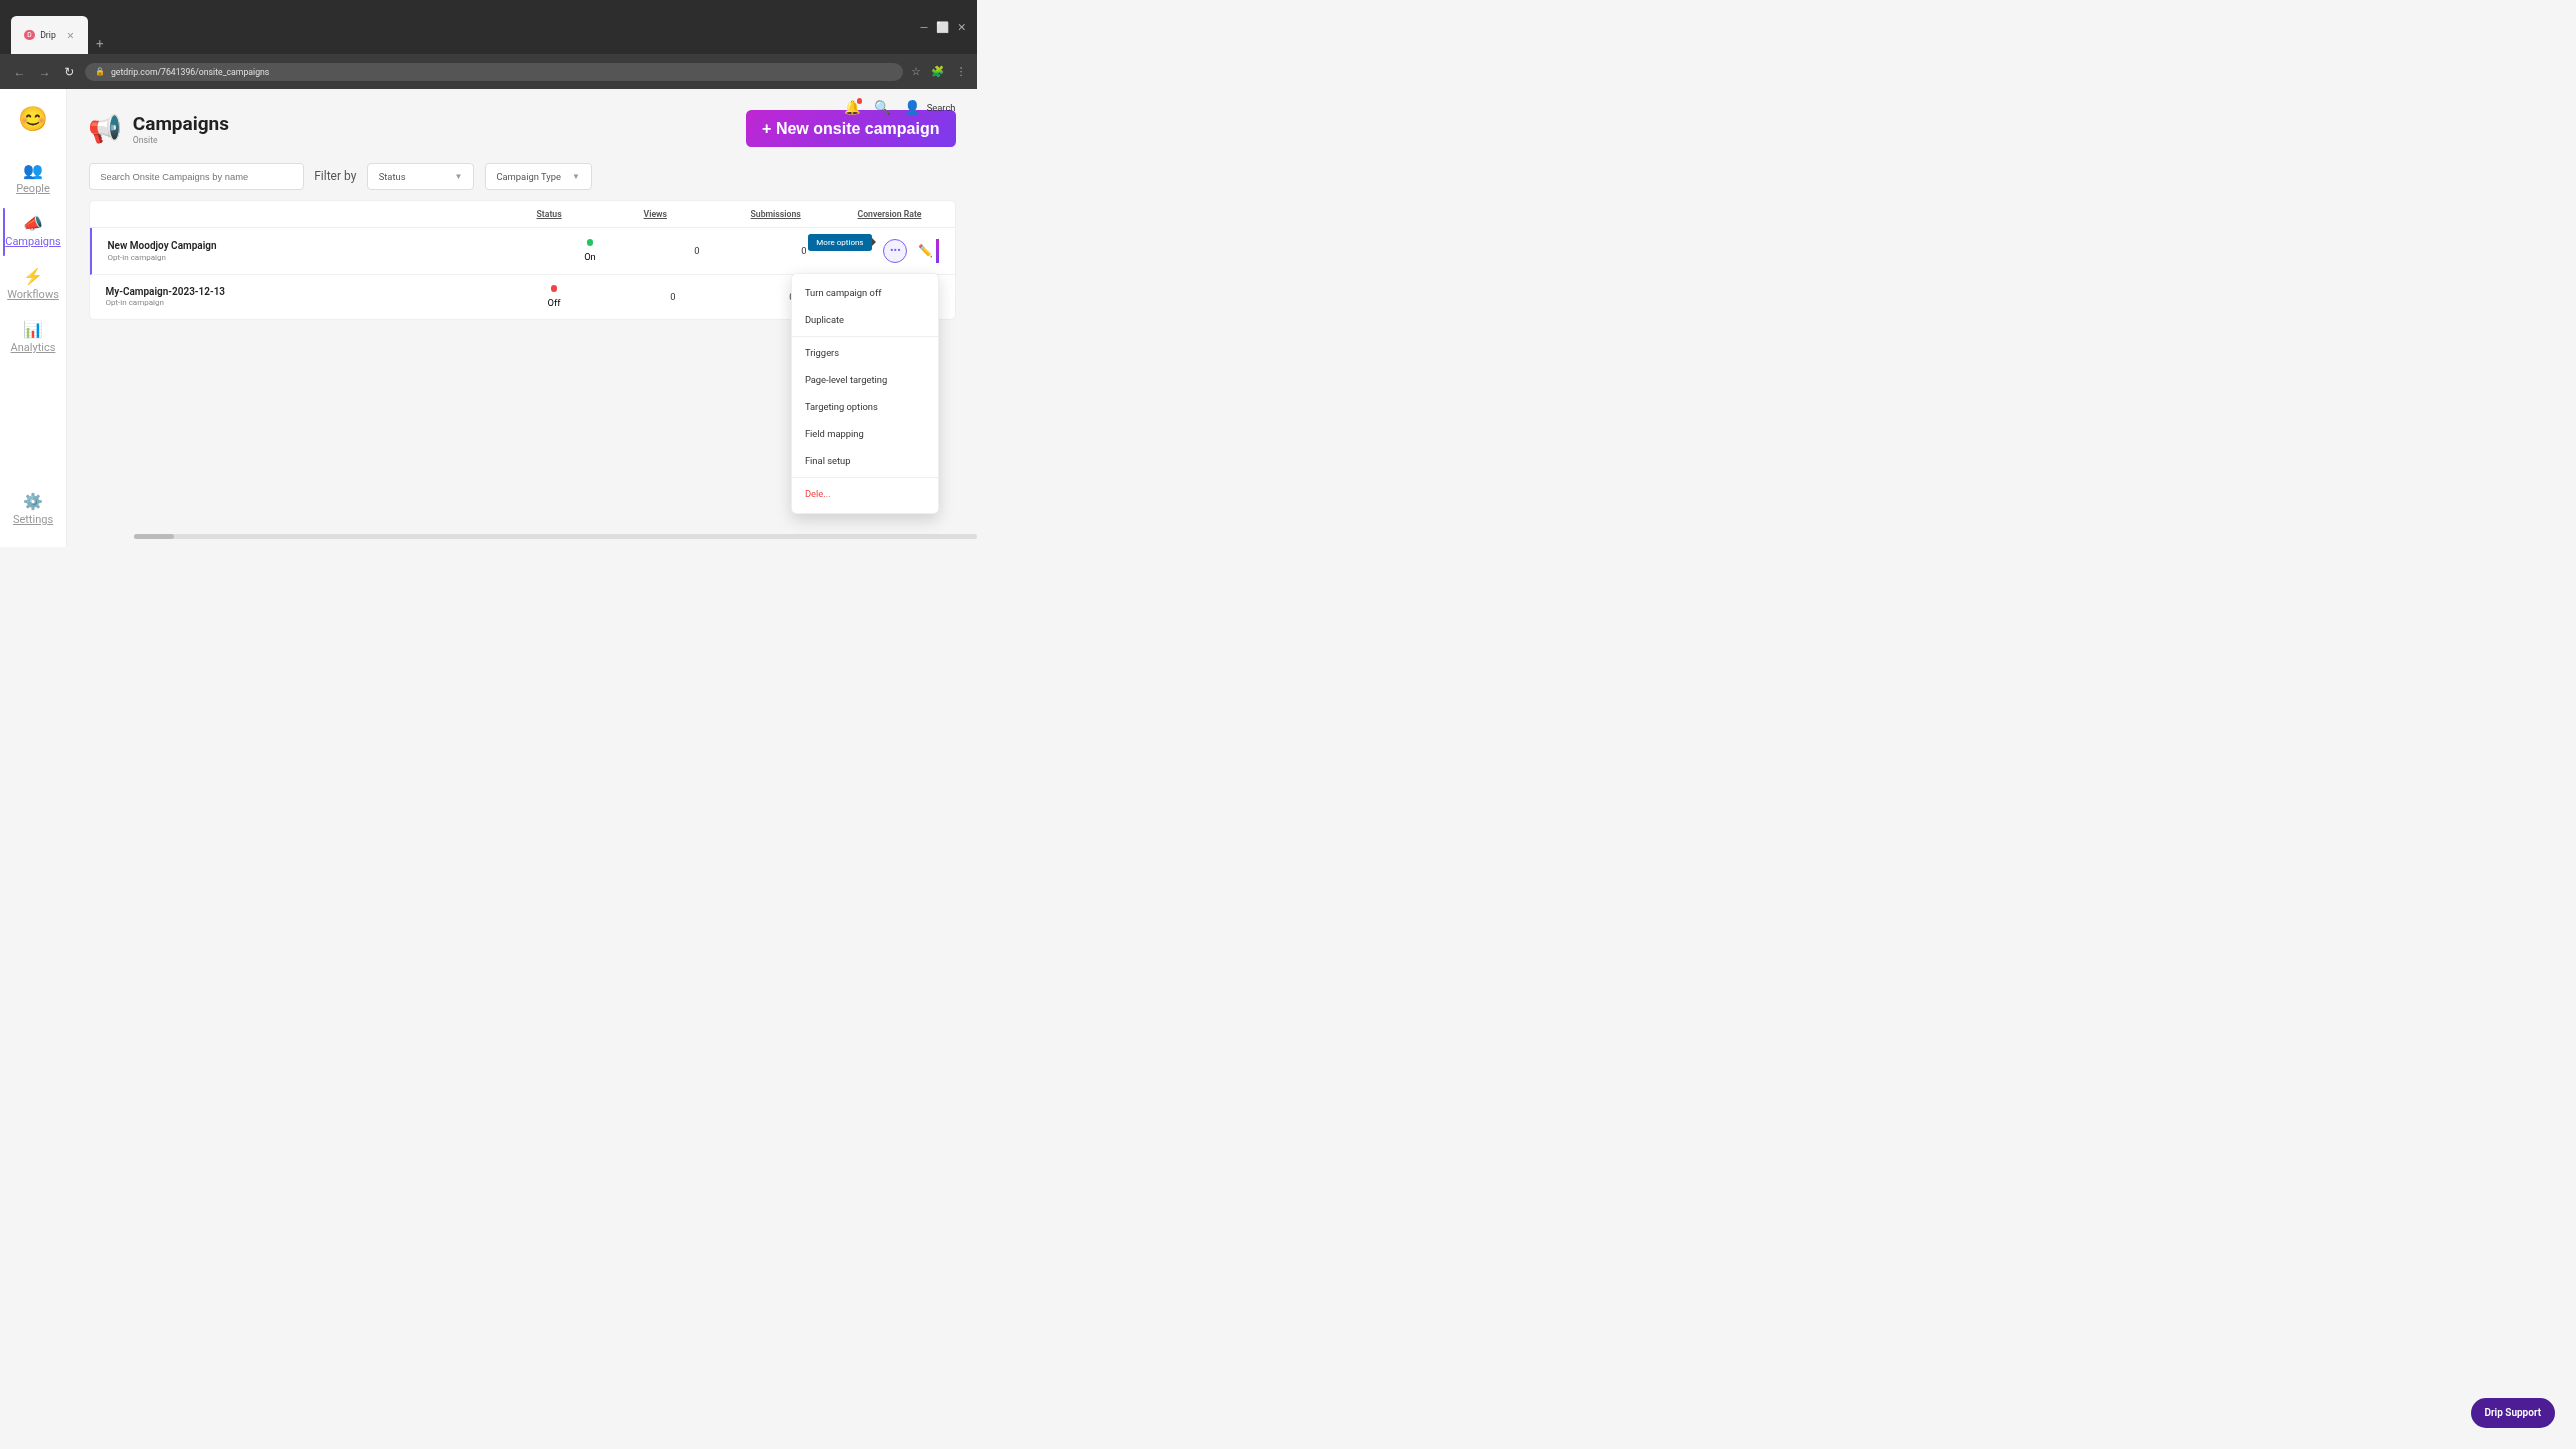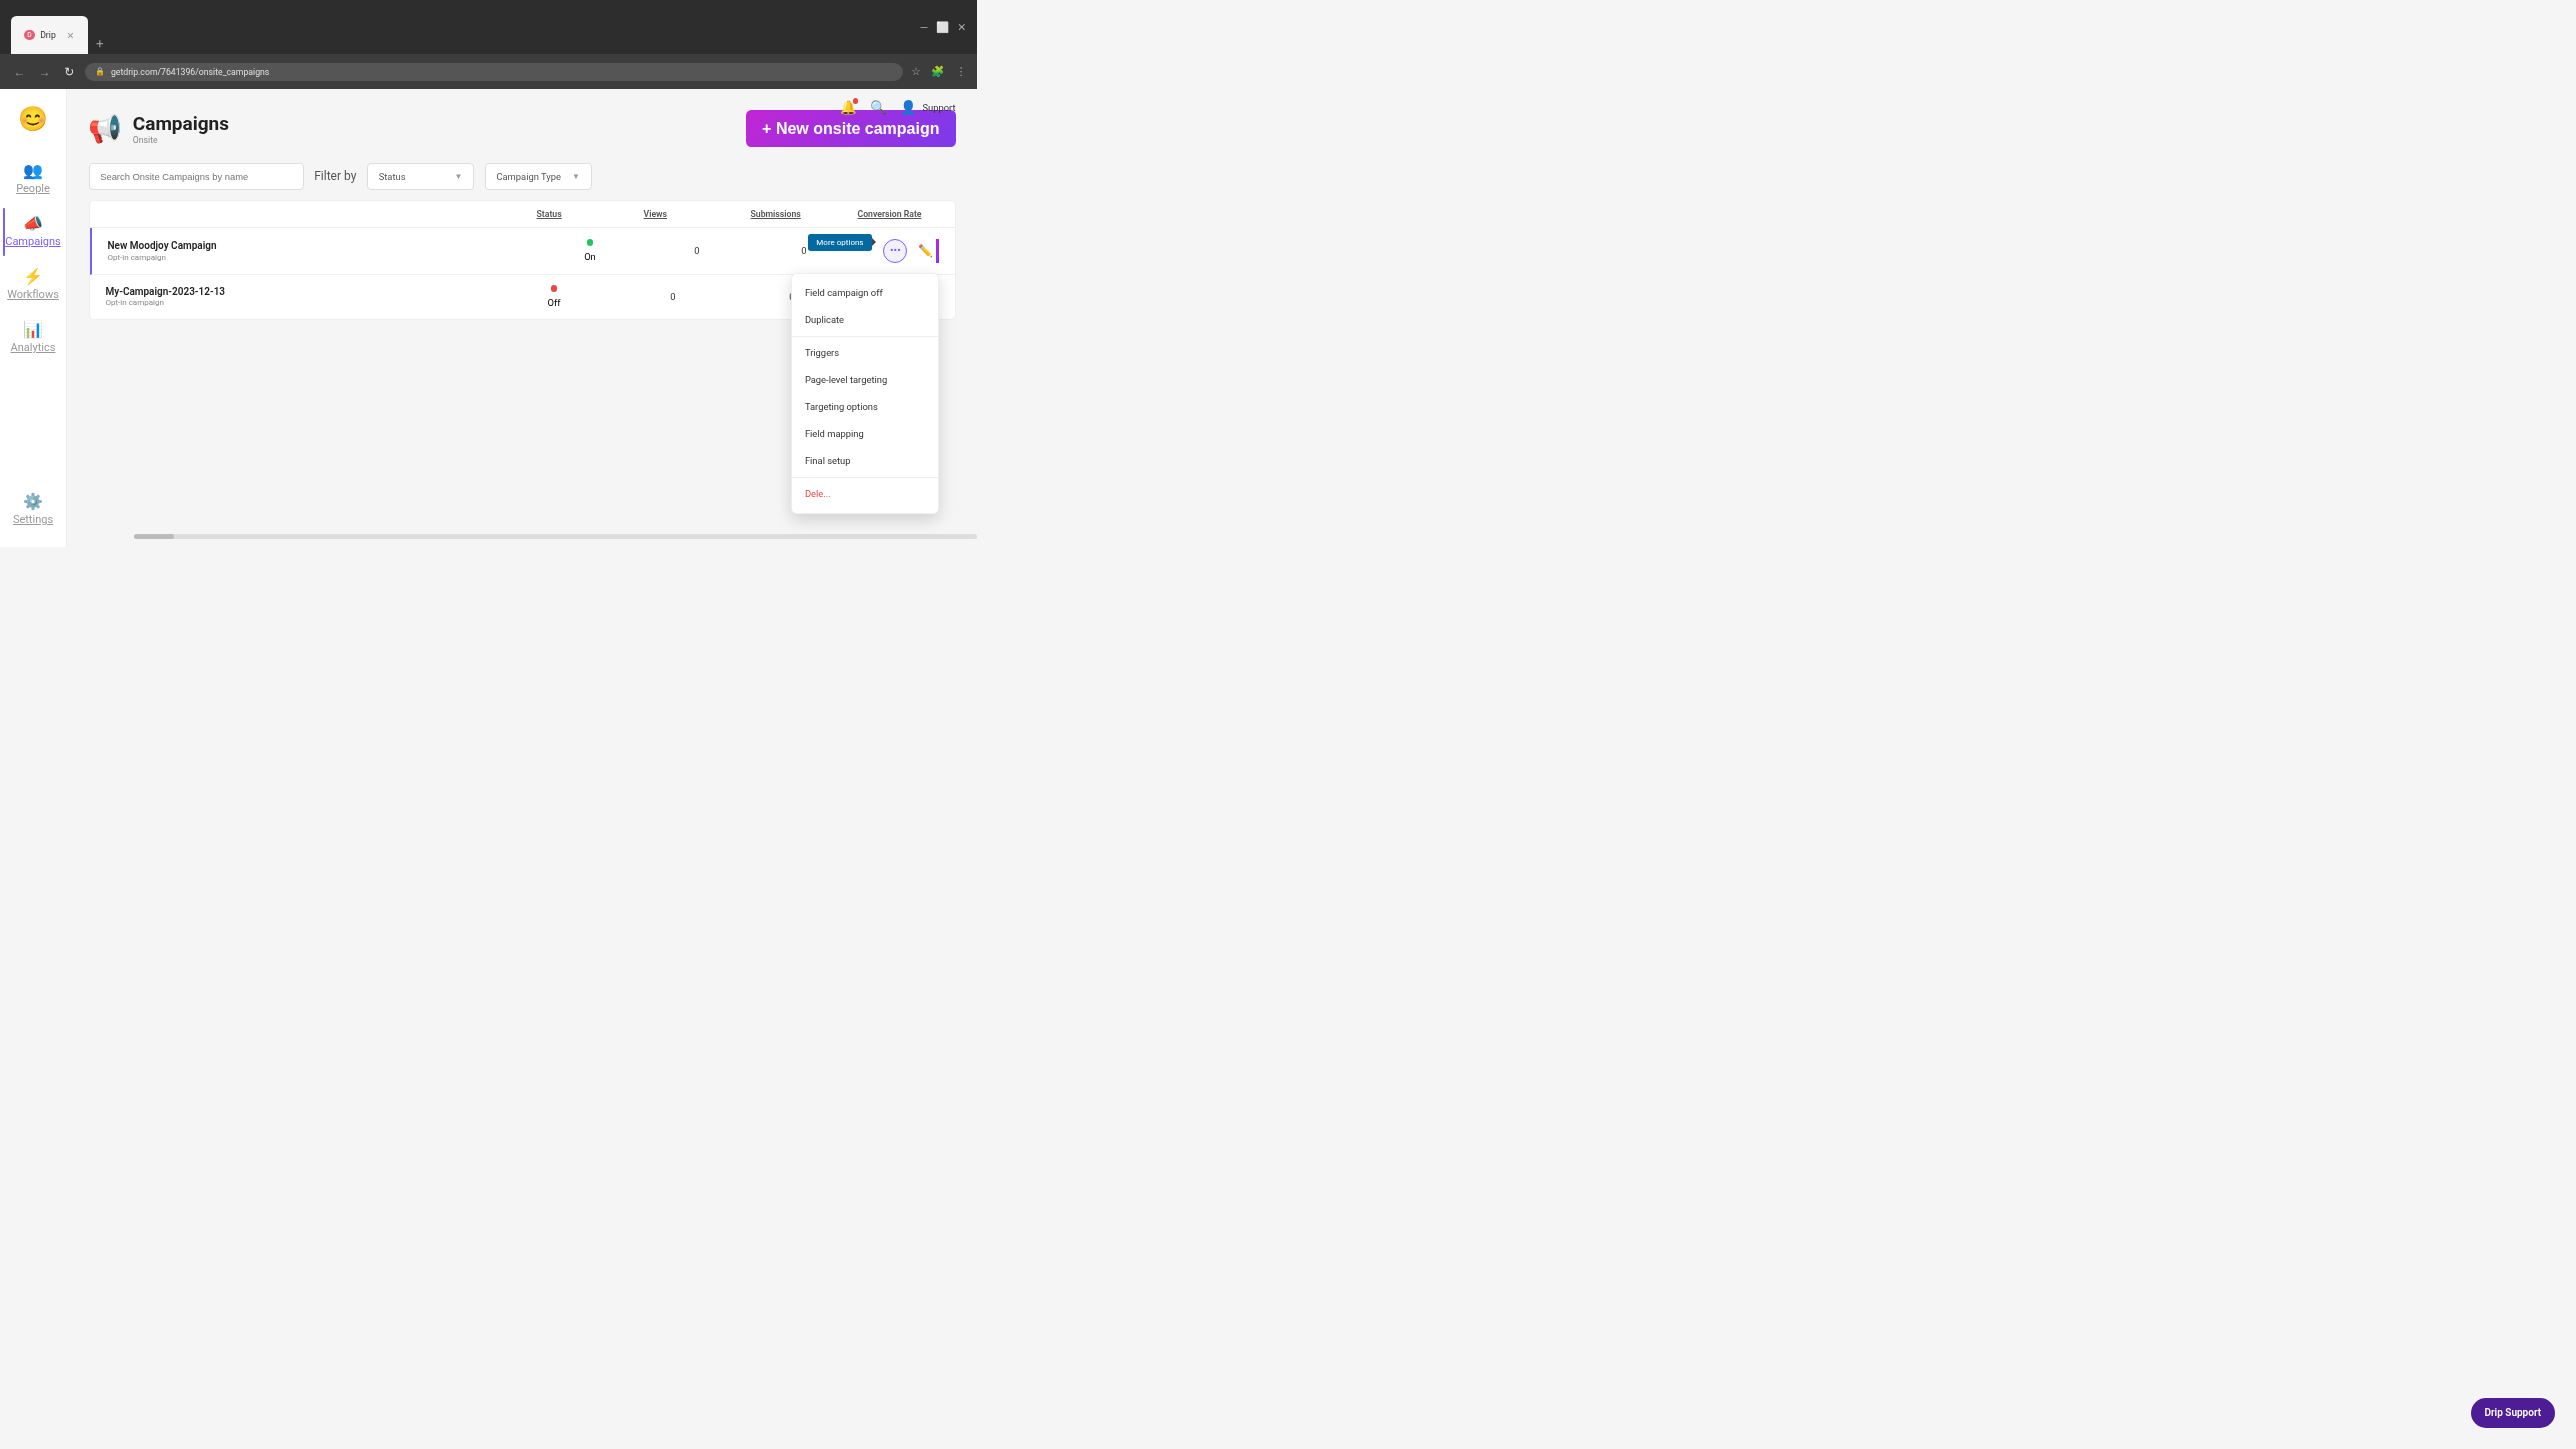--- a/index.html
+++ b/index.html
@@ -481,21 +481,21 @@
   <div class="main-content">
 
     <div class="top-bar">
       <div class="notification-bell">
         <span style="font-size:13.4px;color:#666;">🔔</span>
         <span class="notification-dot"></span>
       </div>
       <span class="top-bar-icon">🔍</span>
       <div class="user-menu">
         <span style="font-size:13.4px;color:#666;">👤</span>
-        <span>Support</span>
+        <span>Search</span>
       </div>
     </div>
 
     <div class="page-header">
       <div class="page-title-area">
         <span class="page-icon">📢</span>
         <div>
           <div class="page-title">Campaigns</div>
           <div class="page-subtitle">Onsite</div>
         </div>
@@ -538,21 +538,21 @@
         <div class="table-cell">0</div>
         <div class="table-cell">0</div>
         <div class="actions-cell" style="position:relative;">
 
           <div class="more-options-label">More options</div>
           <div class="more-options-btn">•••</div>
           <button class="action-btn">✏️</button>
           <div class="row-accent-bar"></div>
 
           <div class="dropdown-menu">
-            <div class="dropdown-item">Field campaign off</div>
+            <div class="dropdown-item">Turn campaign off</div>
             <div class="dropdown-item">Duplicate</div>
             <div class="dropdown-divider"></div>
             <div class="dropdown-item">Triggers</div>
             <div class="dropdown-item">Page-level targeting</div>
             <div class="dropdown-item">Targeting options</div>
             <div class="dropdown-item">Field mapping</div>
             <div class="dropdown-item">Final setup</div>
             <div class="dropdown-divider"></div>
             <div class="dropdown-item danger">Dele...</div>
           </div>

